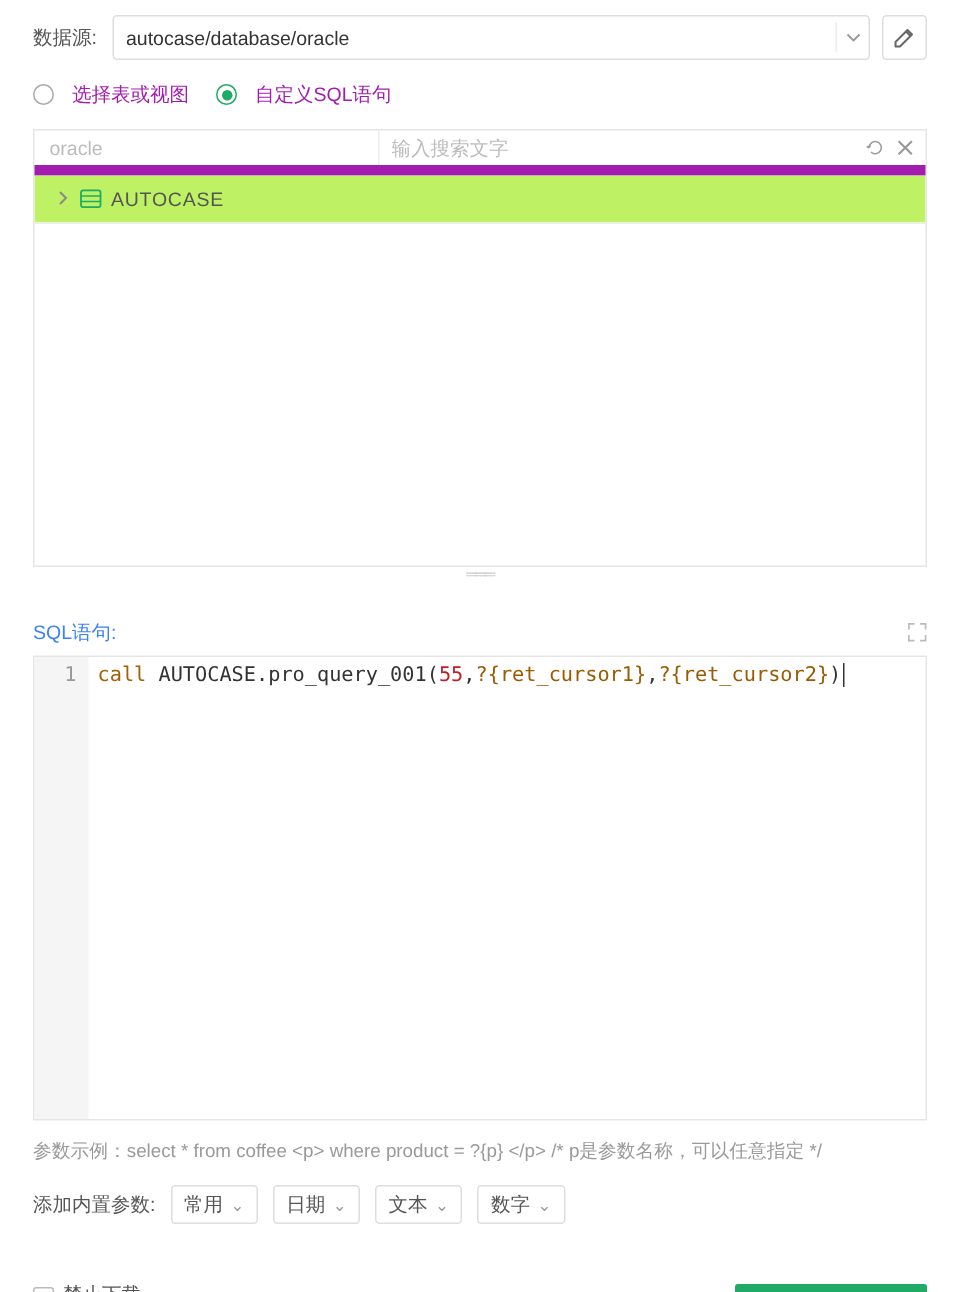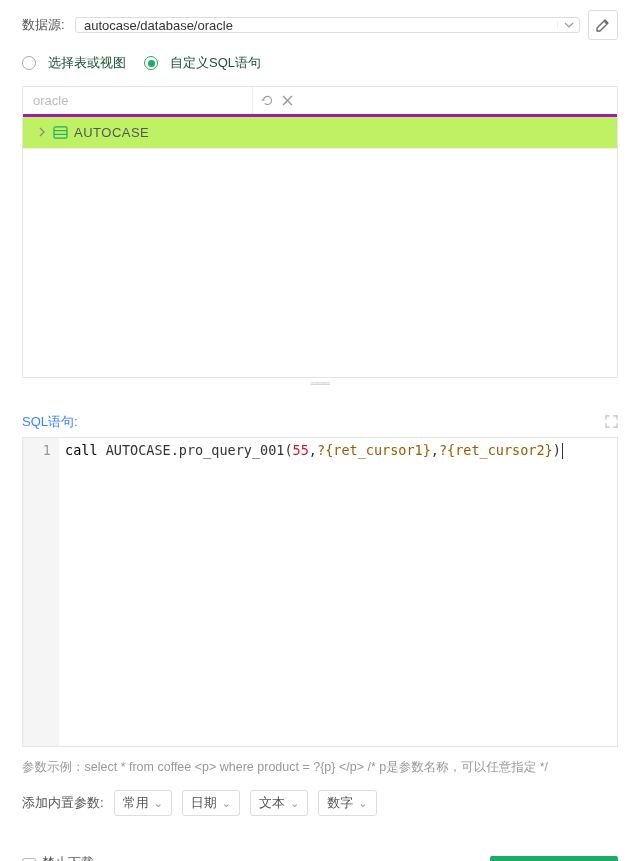--- a/index.html
+++ b/index.html
@@ -3,35 +3,35 @@
   <meta charset="utf-8">
   <style>
     * { box-sizing: border-box; margin: 0; padding: 0; }
     body { font-family: "Microsoft YaHei", Arial, sans-serif; font-size: 13px; color: #555; background: #fff; width: 640px; }
     
     .row { display: flex; align-items: center; }
     
     
     .ds-row { padding: 10px 22px; gap: 8px; }
     .ds-label { color: #555; min-width: 45px; }
-    .ds-select { flex: 1; border: 1px solid #ddd; border-radius: 3px; height: 16px; display: flex; align-items: center; justify-content: space-between; padding: 4px 8px; cursor: pointer; }
+    .ds-select { flex: 1; border: 1px solid #ddd; border-radius: 3px; height: 30px; display: flex; align-items: center; justify-content: space-between; padding: 4px 8px; cursor: pointer; }
     .ds-select-text { color: #333; }
     .ds-caret { width: 22px; display: flex; align-items: center; justify-content: center; border-left: 1px solid #eee; height: 100%; color: #999; margin-right: -8px; padding: 0 4px; }
     .edit-btn { width: 30px; height: 30px; border: 1px solid #ddd; border-radius: 3px; display: flex; align-items: center; justify-content: center; cursor: pointer; color: #666; }
     
     
     .radio-row { padding: 4px 22px 14px; gap: 8px; }
     .radio { width: 14px; height: 14px; border: 1px solid #aaa; border-radius: 50%; display: inline-flex; align-items: center; justify-content: center; margin-right: 4px; cursor: pointer; }
     .radio.checked { border-color: #1fab66; }
     .radio.checked::after { content: ""; width: 7px; height: 7px; background: #1fab66; border-radius: 50%; }
-    .radio-label { margin-right: 10px; color: #14532d; }
+    .radio-label { margin-right: 10px; color: #a21caf; }
     
     
     .tree-panel { margin: 0 22px; border: 1px solid #e5e5e5; }
-    .tree-header { display: flex; border-bottom: 3px solid #a21caf; height: 30px; }
+    .tree-header { display: flex; border-bottom: 7px solid #a21caf; height: 30px; }
     .tree-title { flex: 0 0 230px; padding: 0 10px; color: #bbb; display: flex; align-items: center; border-right: 1px solid #eee; }
     .tree-search { flex: 1; display: flex; align-items: center; padding: 0 8px; position: relative; }
     .tree-search input { border: none; outline: none; flex: 1; font-size: 13px; color: #333; }
     .tree-search input::placeholder { color: #bbb; }
     .tree-icons { display: flex; gap: 8px; color: #aaa; align-items: center; }
     .icon-btn { cursor: pointer; display: inline-flex; }
     
     .tree-body { height: 260px; overflow: auto; }
     .tree-item { display: flex; align-items: center; padding: 8px 14px; gap: 6px; background: #bef264; border-bottom: 1px solid #eee; cursor: pointer; }
     .tree-chevron { color: #888; font-size: 13px; }
@@ -40,21 +40,21 @@
     
     .resize-handle { height: 10px; display:flex; align-items:center; justify-content:center; color:#ccc; cursor: row-resize; font-size: 10px; letter-spacing: -1px; }
     
     
     .sql-header { display: flex; align-items: flex-end; justify-content: space-between; padding: 4px 22px 6px; color: #3b82f6; margin-top: 21px; }
     .expand-icon { color: #bbb; cursor: pointer; }
     
     .sql-editor { margin: 0 22px; border: 1px solid #e5e5e5; height: 310px; display: flex; font-family: Consolas, Monaco, monospace; font-size: 13.5px; overflow: hidden; }
     .gutter { width: 36px; background: #f5f5f5; color: #999; text-align: right; padding: 4px 8px 4px 4px; user-select: none; }
     .code { flex: 1; padding: 4px 6px; color: #333; white-space: pre; position: relative; }
-    .code .tok-call { color: #000000; }
+    .code .tok-call { color: #a16207; }
     .code .tok-id { color: #333; }
     .code .tok-num { color: #c41d27; }
     .code .tok-param { color: #9a5b00; }
     .code .tok-punc { color: #333; }
     .cursor-bar { display: inline-block; width: 1px; height: 16px; background: #333; vertical-align: middle; margin-left: 1px; }
     
     .hint-row { padding: 12px 22px 4px; color: #999; font-size: 12.5px; }
     
     .params-row { padding: 10px 22px; gap: 10px; }
     .params-label { color: #555; }
@@ -90,20 +90,21 @@
   <span class="radio"></span>
   <span class="radio-label">选择表或视图</span>
   <span class="radio checked"></span>
   <span class="radio-label">自定义SQL语句</span>
 </div>
 
 <div class="tree-panel">
   <div class="tree-header">
     <div class="tree-title">oracle</div>
     <div class="tree-search">
+      <input type="text" placeholder="输入搜索文字" style="">
       <div class="tree-icons">
         <span class="icon-btn">
           <svg width="13" height="13" viewBox="0 0 16 16">
               <path d="M3 8a5 5 0 1 1 1.5 3.5 M3 8 l-2 -1 M3 8 l1 -2" stroke="#999" stroke-width="1.3" fill="none"></path>
             </svg>
         </span>
         <span class="icon-btn">
           <svg width="11" height="11" viewBox="0 0 10 10">
               <path d="M1 1 L9 9 M9 1 L1 9" stroke="#999" stroke-width="1.3"></path>
             </svg>

